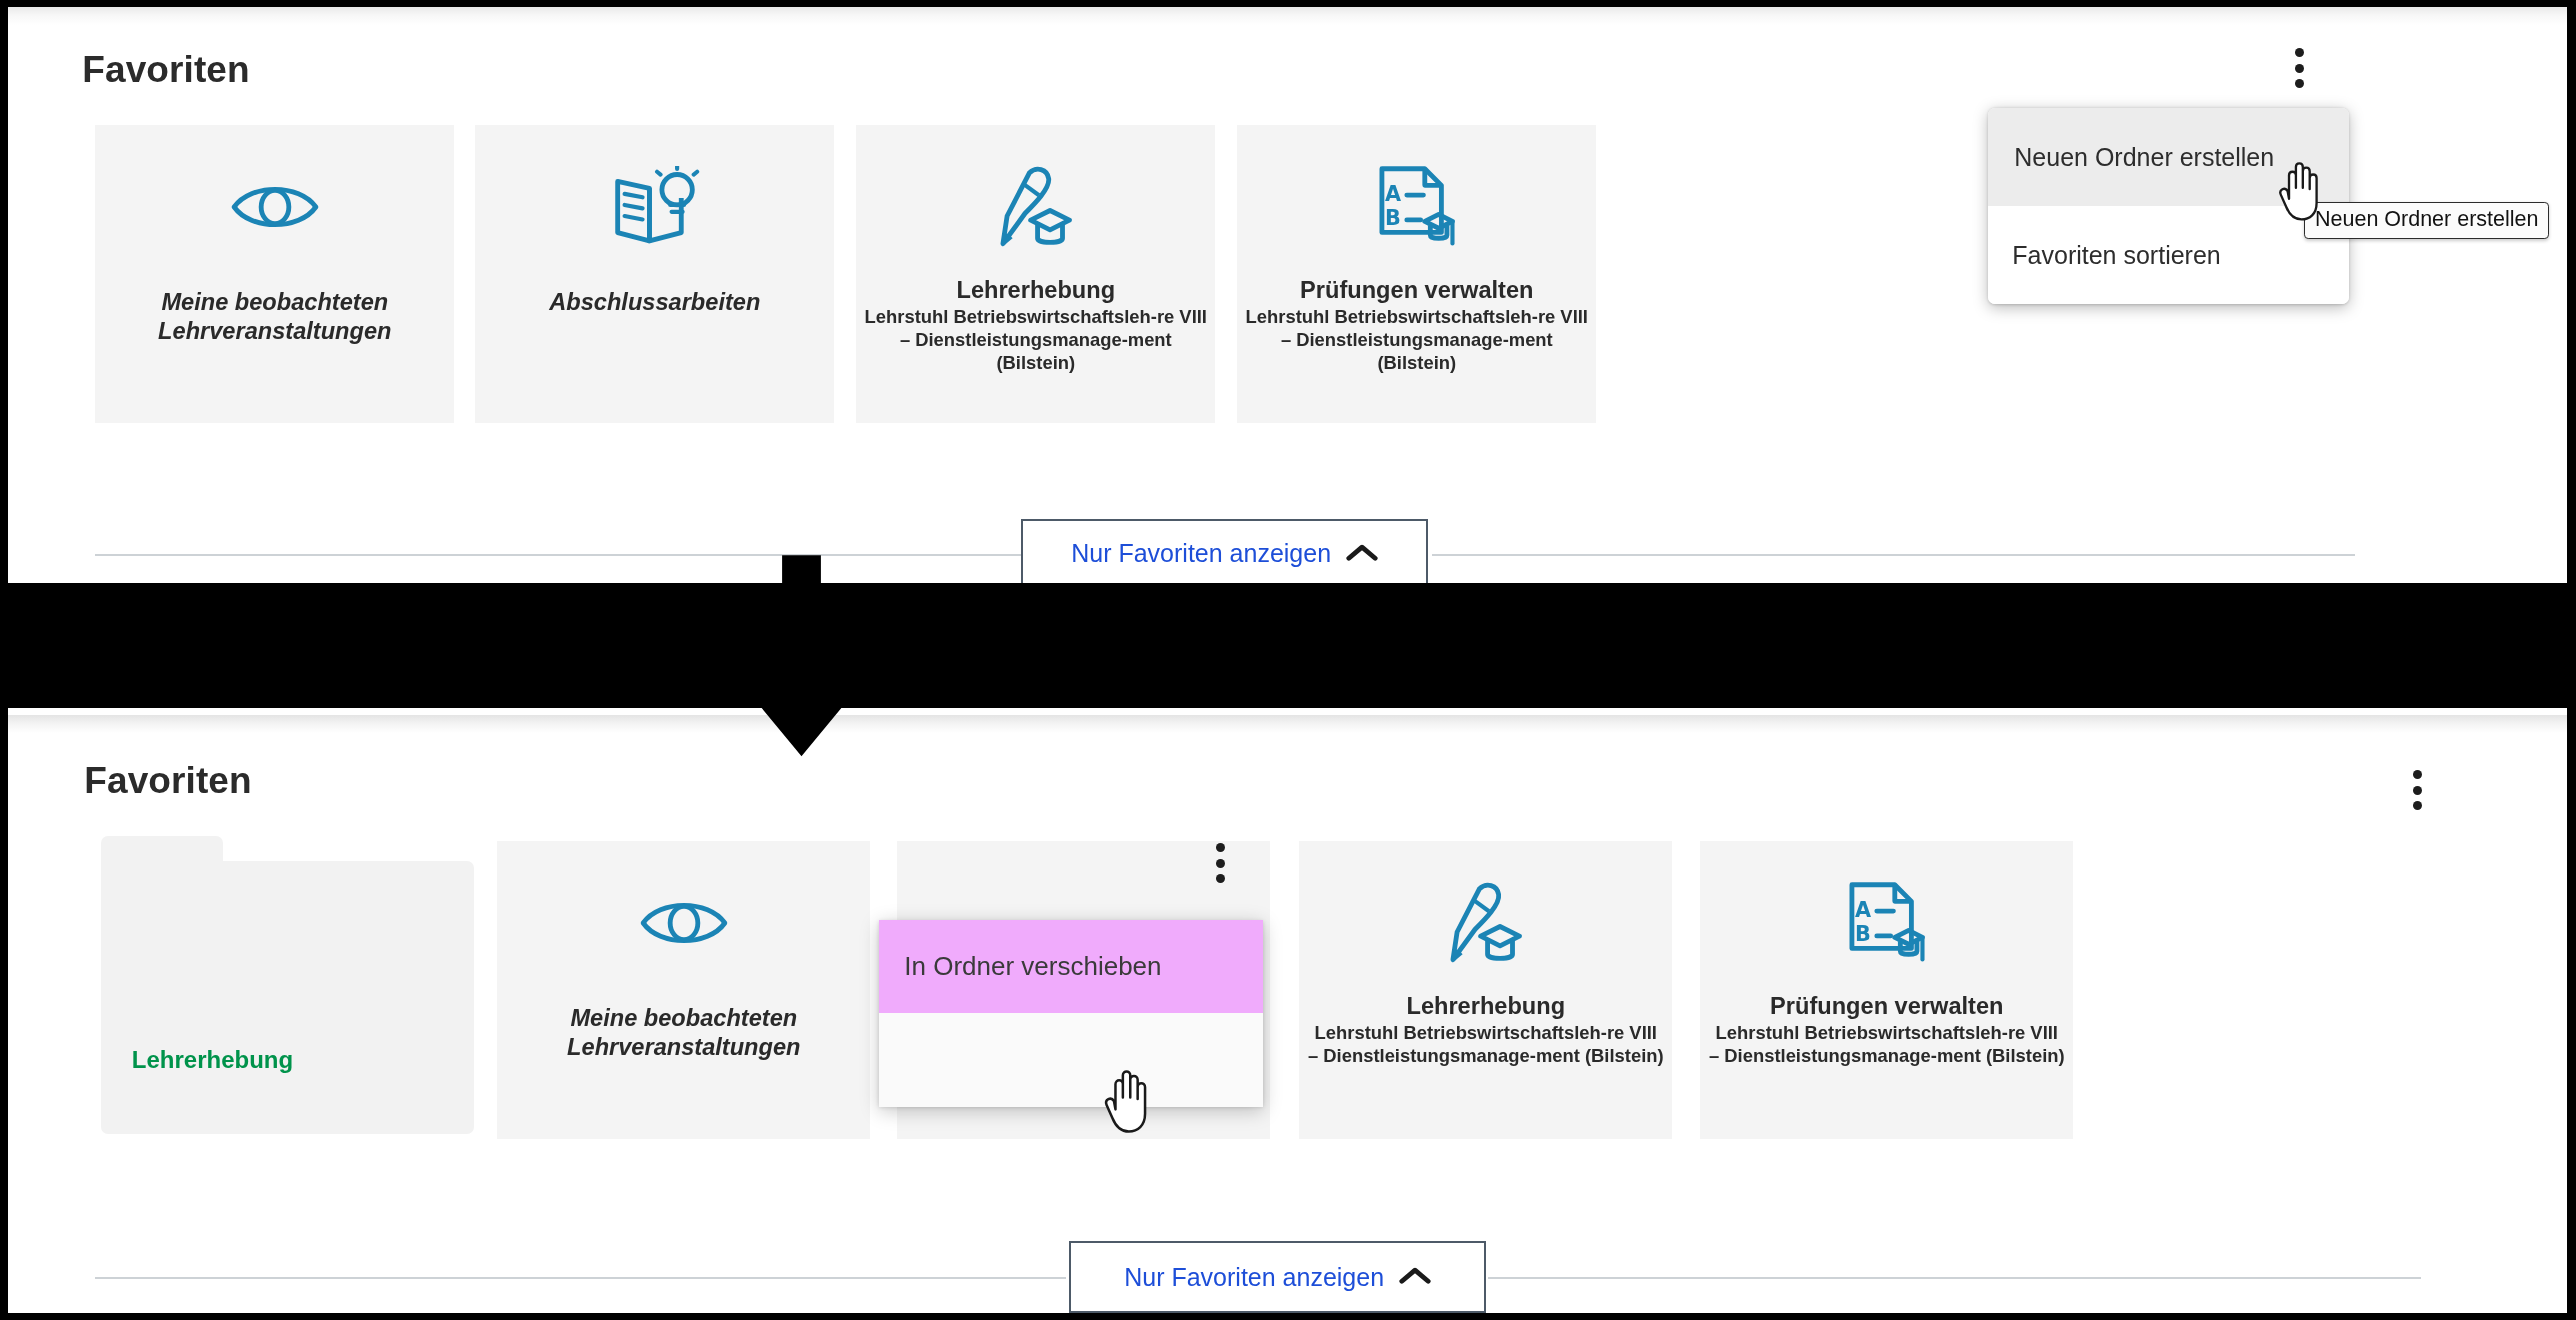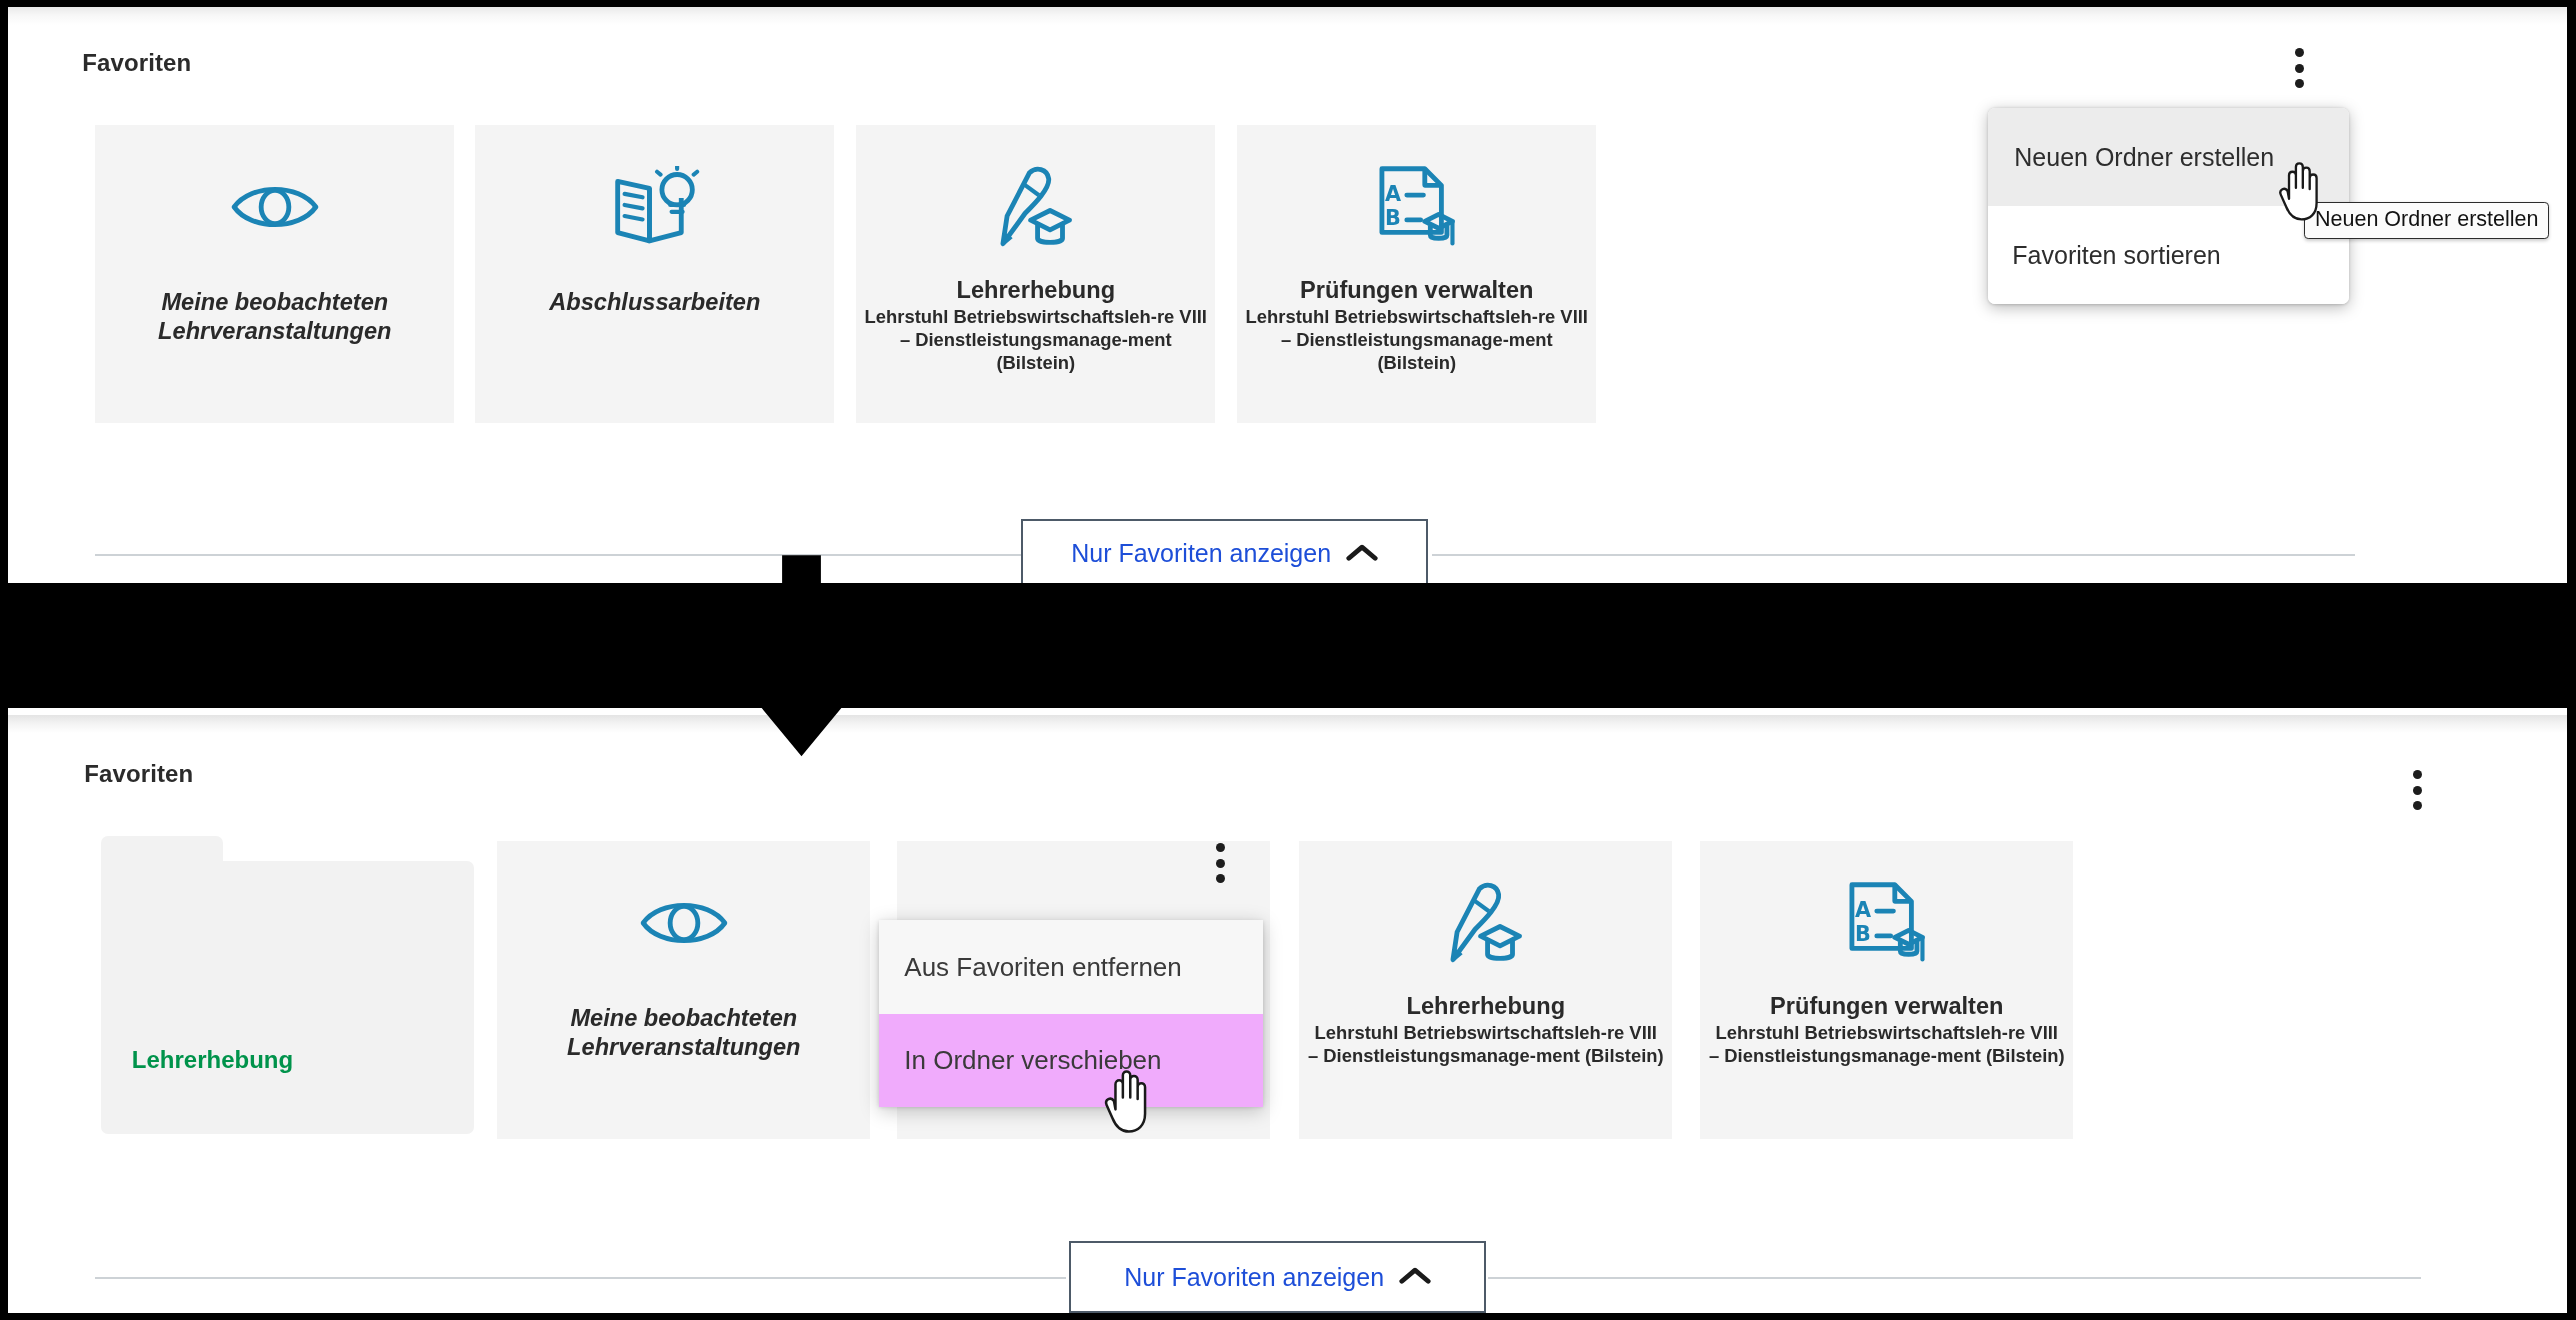--- a/index.html
+++ b/index.html
@@ -26,21 +26,21 @@
     position:absolute; left:0; top:0; width:100%; height:18px;
     background: linear-gradient(to bottom, #e9e9e9 0%, #f7f7f7 45%, #ffffff 100%);
   }
   .bot-fade {
     position:absolute; left:0; top:0; width:100%; height:18px;
     background: linear-gradient(to bottom, #e4e4e4 0%, #f4f4f4 50%, #ffffff 100%);
   }
 
   .section-title {
     position: absolute;
-    font-size: 24px;
+    font-size: 37px;
     font-weight: 700;
     color: #2b2b2b;
     letter-spacing: 0.1px;
     white-space: nowrap;
   }
 
   .kebab {
     position: absolute;
     width: 30.5px; height: 56px;
     display: flex; flex-direction: column;
@@ -348,23 +348,20 @@
           <path d="M92 74 L112 84 L92 94 L72 84 Z" fill="none" stroke="#1b84b5" stroke-width="7" stroke-linejoin="round"></path>
           <path d="M80 90 L80 104 C80 110 104 110 104 104 L104 90" fill="none" stroke="#1b84b5" stroke-width="7" stroke-linejoin="round"></path>
           <path d="M112 86 L112 116" stroke="#1b84b5" stroke-width="6" stroke-linecap="round"></path>
         </svg>
       </div>
       <div class="card-title">Prüfungen verwalten</div>
       <div class="card-sub">Lehrstuhl Betriebswirtschaftsleh-re VIII – Dienstleistungsmanage-ment (Bilstein)</div>
     </div>
 
     <div class="ctx-menu" style="left:871px; top:205px; width:384px; height:187px;">
-      <div class="ctx-item a" style="height:94px;">
-        <span>Aus Favoriten entfernen</span>
-      </div>
       <div class="ctx-item b" style="height:93px;">
         <span>In Ordner verschieben</span>
       </div>
     </div>
 
     <div class="cursor" style="left:1095px; top:350px;">
       <svg width="56" height="71" viewBox="0 0 37 48">
         <path d="M8 30 L8 13 C8 9.5 13 9.5 13 13 L13 22 L13 7 C13 3.5 18 3.5 18 7 L18 22 L18 10 C18 6.5 23 6.5 23 10 L23 23 L23 15 C23 11.5 28 11.5 28 15 L28 33 C28 41 23 45 17 45 C11 45 8 41 6 36 L2 27 C0.5 23.5 5 21 7 24.5 Z" fill="#ffffff" stroke="#1a1a1a" stroke-width="1.7" stroke-linejoin="round"></path>
       </svg>
     </div>

